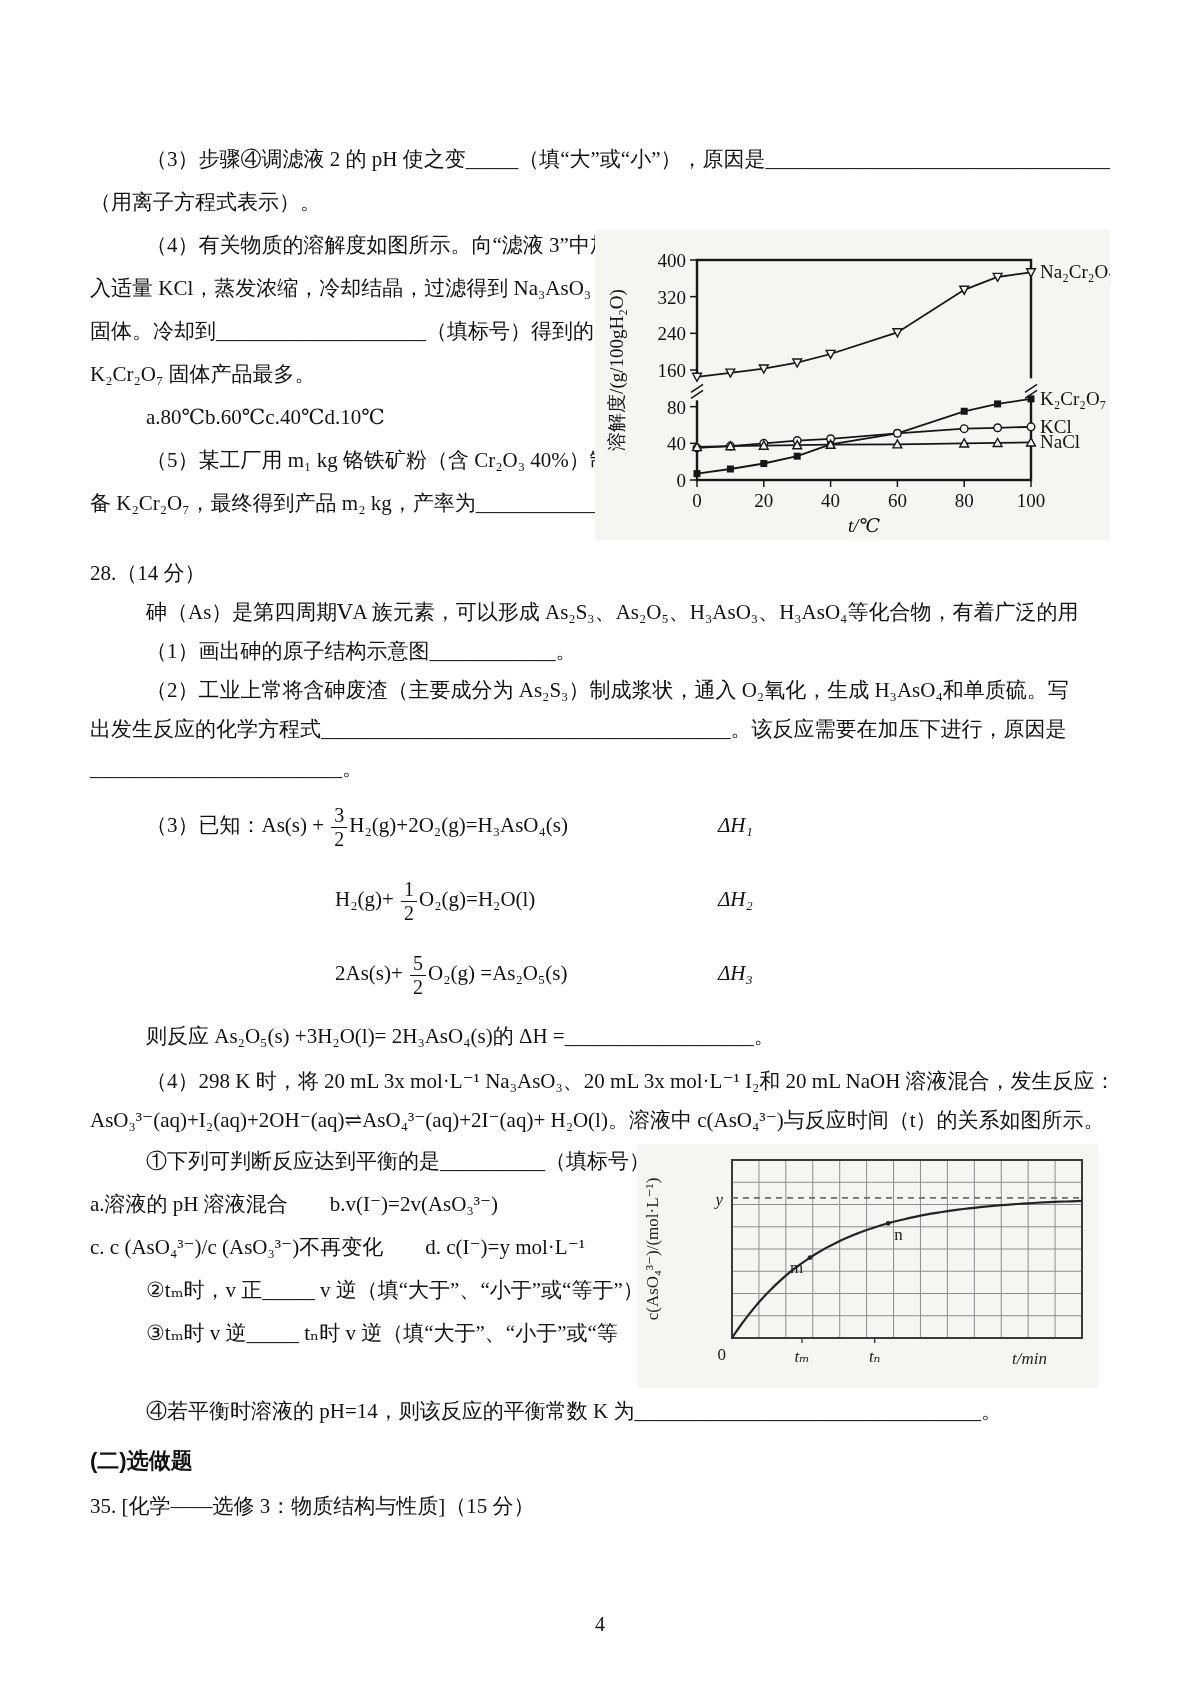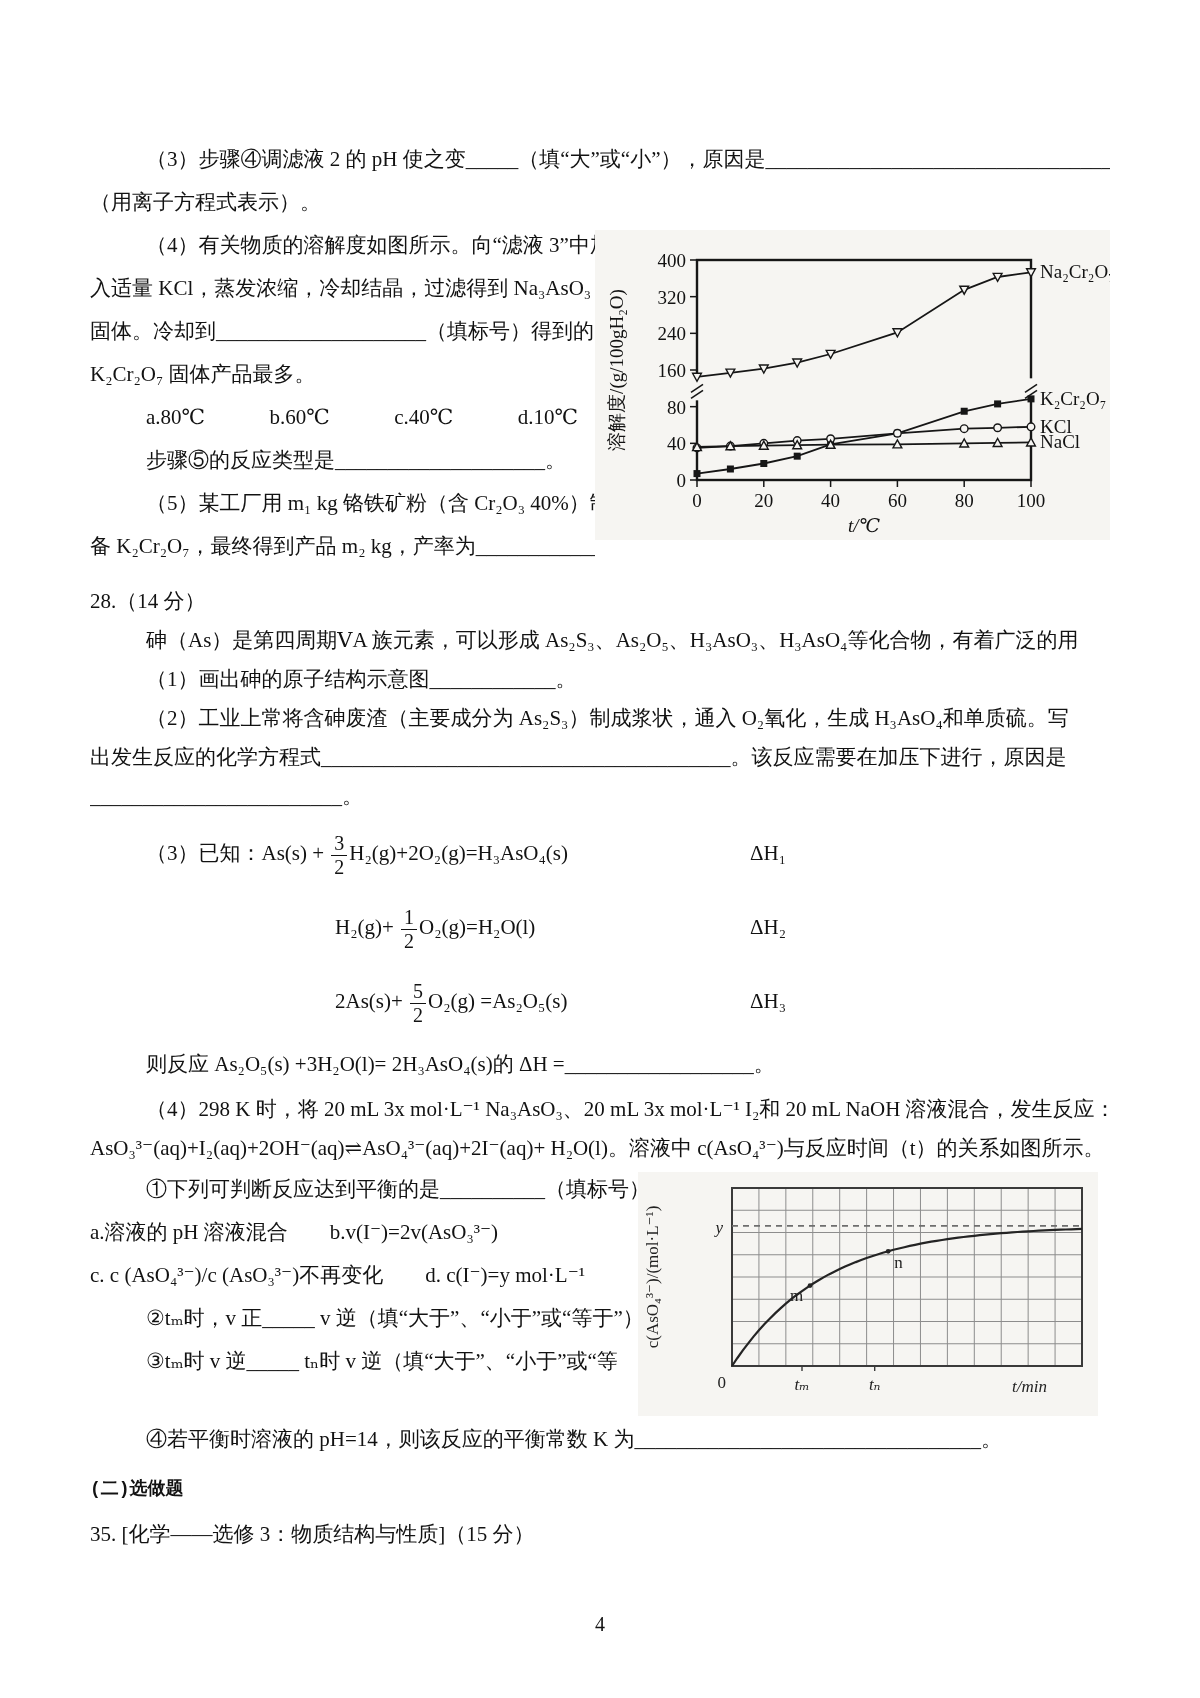--- a/index.html
+++ b/index.html
@@ -7,38 +7,38 @@
     position:relative;width:1200px;height:1698px;margin:0 auto;background:#ffffff;
     font-family:"Liberation Serif","DejaVu Serif",serif;color:#121212;font-size:21px;
     box-sizing:border-box;padding:138px 90px 0 90px;overflow:hidden;
   }
   p{margin:0;}
   .tline{line-height:44px;white-space:nowrap;overflow:hidden;}
   .indent{text-indent:56px;}
   .row{display:flex;align-items:flex-start;}
   .col-q27{width:505px;}
   .lines27 .tline{line-height:43px;}
-  .opts{display:flex;width:432px;margin-left:56px;justify-content:space-between;line-height:43px;}
+  .opts{display:flex;width:432px;margin-left:56px;line-height:43px;}
   .chart-fig{margin:0;}
   #chart1-box{width:515px;background:#f6f5f2;padding:4px 0 0 0;margin-top:6px;}
   #chart2-box{width:460px;background:#f6f5f2;padding:4px 0 2px 0;margin-top:4px;}
   .q28-block{margin-top:14px;}
   .q28-lines .tline{line-height:39px;}
   .eq-line{position:relative;height:74px;line-height:74px;white-space:nowrap;}
   .eq-ind1{display:inline-block;width:56px;}
   .eq-ind2{display:inline-block;width:245px;}
   .frac{display:inline-flex;flex-direction:column;align-items:center;vertical-align:middle;line-height:1.05;font-size:20px;margin:0 2px;}
   .frac .num{border-bottom:1.6px solid #121212;padding:0 3px 1px 3px;}
   .frac .den{padding-top:1px;}
-  .eq-dh{position:absolute;left:660px;}
+  .eq-dh{position:absolute;left:628px;font-style:italic;}
   .eqc{line-height:52px;}
   .col-q4{width:548px;}
   .col-q4 .tline{line-height:43px;}
   .tail .tline{line-height:46px;}
-  .elective{font-family:Liberation Mono, monospace;font-weight:700;font-size:18px;line-height:46px;margin-top:4px;}
+  .elective{font-family:Liberation Sans, sans-serif;font-weight:700;font-size:22px;line-height:46px;margin-top:4px;}
   .q35{line-height:44px;}
   .page-num{position:absolute;bottom:62px;left:0;width:100%;text-align:center;font-size:20px;}
   svg text{font-family:"Liberation Serif","DejaVu Serif",serif;}
   .ct{font-size:19px;fill:#121212;}
   .ct2{font-size:17px;fill:#222;}
   .it{font-style:italic;}
 </style>
 </head>
 <body>
 
@@ -57,21 +57,20 @@
             <p class="tline">固体。冷却到____________________（填标号）得到的</p>
             <p class="tline">K₂Cr₂O₇ 固体产品最多。</p>
           </div>
         <div class="opts">
           <span>a.80℃</span>
           <span>b.60℃</span>
           <span>c.40℃</span>
           <span>d.10℃</span>
         </div>
         <div class="lines27">
-            <p class="tline indent">步骤⑤的反应类型是____________________。</p>
             <p class="tline indent">（5）某工厂用 m₁ kg 铬铁矿粉（含 Cr₂O₃ 40%）制</p>
             <p class="tline">备 K₂Cr₂O₇，最终得到产品 m₂ kg，产率为_____________。</p>
           </div>
       </div>
       <figure class="chart-fig" id="chart1-box">
         <svg id="chart1-svg" viewBox="0 0 515 300" width="515" height="300">
             <rect x="102" y="26" width="334" height="220" fill="none" stroke="#161616" stroke-width="2.4"></rect>
             <line x1="95" y1="246" x2="102" y2="246" stroke="#161616" stroke-width="1.5"></line>
             <text x="91" y="253" text-anchor="end" class="ct">0</text>
             <line x1="95" y1="209.33333333333334" x2="102" y2="209.33333333333334" stroke="#161616" stroke-width="1.5"></line>

